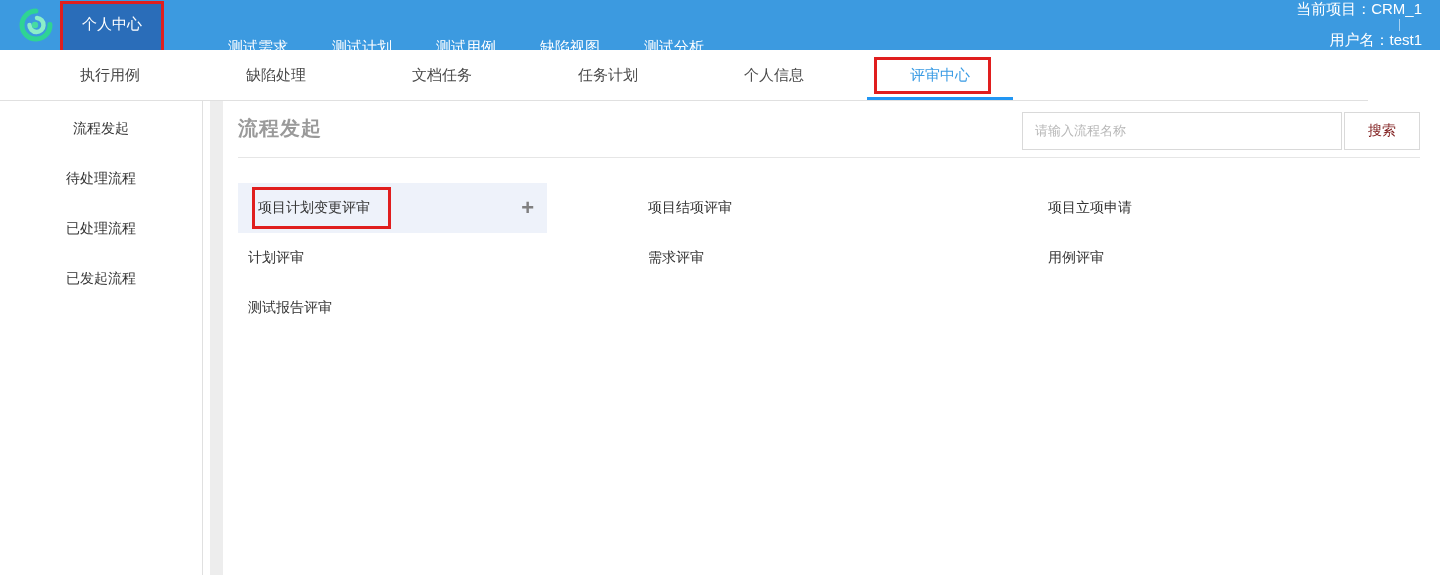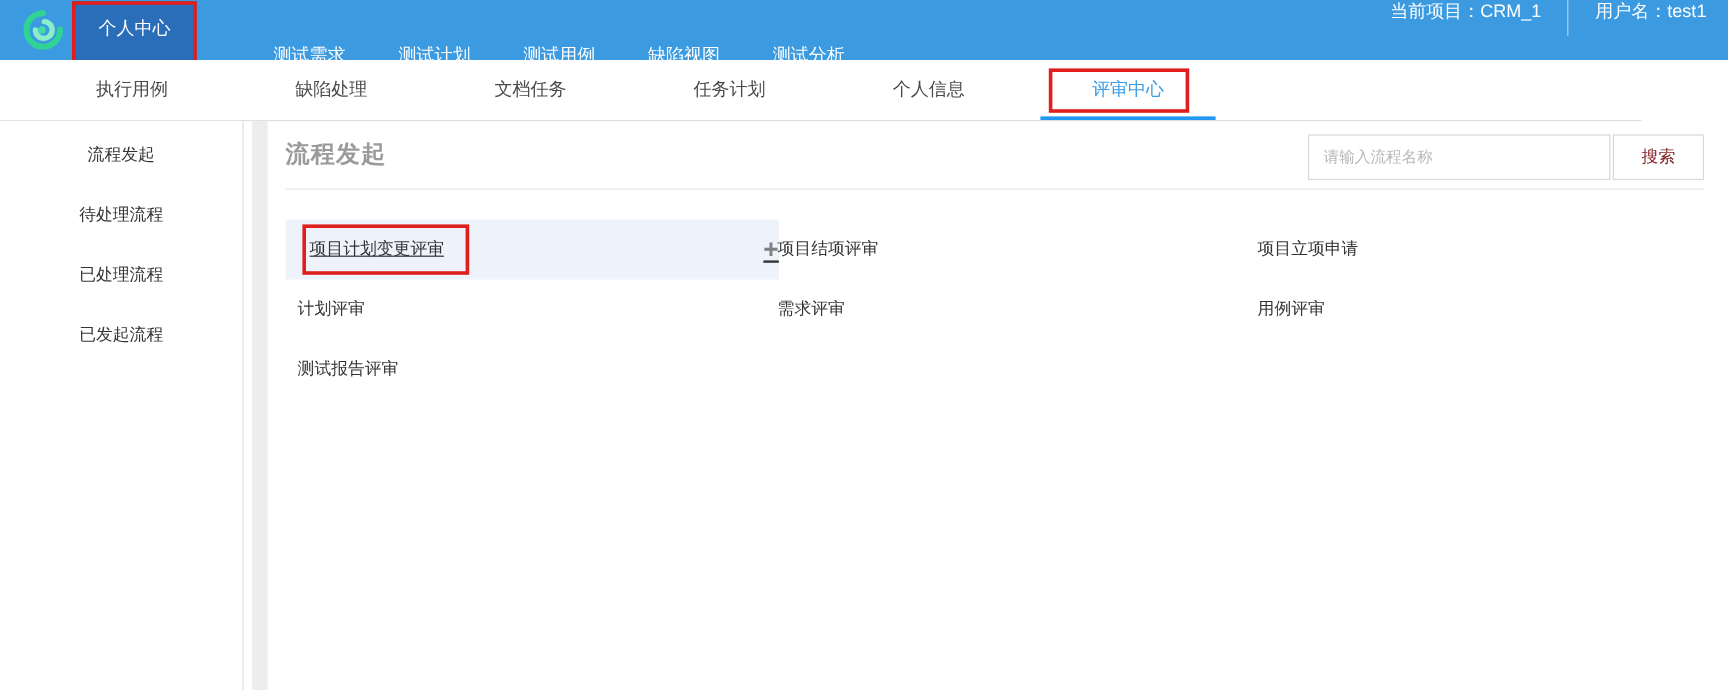--- a/index.html
+++ b/index.html
@@ -11,21 +11,21 @@
   .topbar { position:absolute; left:0; top:0; width:1440px; height:50px;
             background:#3c9ae0; display:flex; align-items:center; color:#fff; }
   .logo { position:absolute; left:16px; top:5px; width:40px; height:40px; }
   .topnav { position:absolute; left:60px; top:0; height:50px; display:flex; align-items:center; }
   .topnav-item { height:50px; line-height:50px; padding:0 22px; font-size:15px;
                  color:#fff; cursor:pointer; white-space:nowrap;margin-top:44px; }
   .topnav-item.active { background:#2a6db9; border:3px solid #e01e1e; height:60px;
                         line-height:40px; margin-top:12px; padding:0 19px;text-align:right; }
   .topnav-gap { width:42px; }
   .topbar-right { position:absolute; right:18px; top:0; height:50px; display:flex;
-                  align-items:flex-start; font-size:15px; }
+                  align-items:flex-end; font-size:15px;flex-direction:column; }
   .topbar-sep { width:1px; height:30px; background:rgba(255,255,255,.55); margin:0 22px; }
 
   
   .subnav { position:absolute; left:0; top:50px; width:1368px; height:51px; background:#fff;
             border-bottom:1px solid #e0e0e0; display:flex; align-items:stretch; padding-left:27px; }
   .subnav-item { position:relative; width:166px; text-align:center; line-height:50px;
                  font-size:15px; color:#4a4a4a; cursor:pointer; }
   .subnav-item.active { color:#3b9ce4; }
   .subnav-underline { position:absolute; left:10px; bottom:0; width:146px; height:3px;
                       background:#2196f3; }
@@ -37,35 +37,35 @@
                   color:#333; cursor:pointer; }
   .scroll-track { position:absolute; left:210px; top:101px; width:13px; height:474px;
                   background:#ededed; }
 
   
   .main { position:absolute; left:238px; top:101px; width:1182px; height:474px; }
   .main-header { position:relative; height:57px; border-bottom:1px solid #e6e6e6; }
   .page-title { position:absolute; left:0; top:14px; font-size:20px; font-weight:bold;
                 color:#9a9a9a; letter-spacing:1px; }
   .search-wrap { position:absolute; right:0; top:11px; display:flex; }
-  .search-input { width:252px; height:38px; border:1px solid #d9d9d9; padding:0 12px;
+  .search-input { width:320px; height:38px; border:1px solid #d9d9d9; padding:0 12px;
                   font-size:13px; color:#333; outline:none;
                   font-family:Liberation Serif, serif; }
   .search-input::placeholder { color:#b8b8b8; }
   .search-btn { width:76px; height:38px; margin-left:2px; background:#fff;
                 border:1px solid #d9d9d9; color:#7f1d1d; font-size:14px; cursor:pointer;
                 font-family:"Liberation Sans", sans-serif; }
 
   .grid { position:relative; margin-top:25px; display:grid;
           grid-template-columns:400px 400px 382px; grid-auto-rows:50px; }
   .cell { display:flex; align-items:center; font-size:14px; color:#333; cursor:pointer;
           padding-left:10px; }
   .cell .label { white-space:nowrap; }
-  .cell.highlight { background:#eef2fa; width:411px; padding-left:20px; padding-right:0;
-                    justify-content:space-between;text-decoration:underline; }
+  .cell.highlight { background:#eef2fa; width:309px; padding-left:20px; padding-right:13px;
+                    justify-content:space-between; }
   .plus { color:#808080; font-size:22px; font-weight:bold; line-height:1; }
 
   
   .anno { position:absolute; border:3px solid #e01e1e; pointer-events:none; }
   .anno-subnav  { left:874px; top:57px;  width:117px; height:37px; }
   .anno-card    { left:252px; top:187px; width:139px; height:42px; }
 </style>
 </head>
 <body>
 

